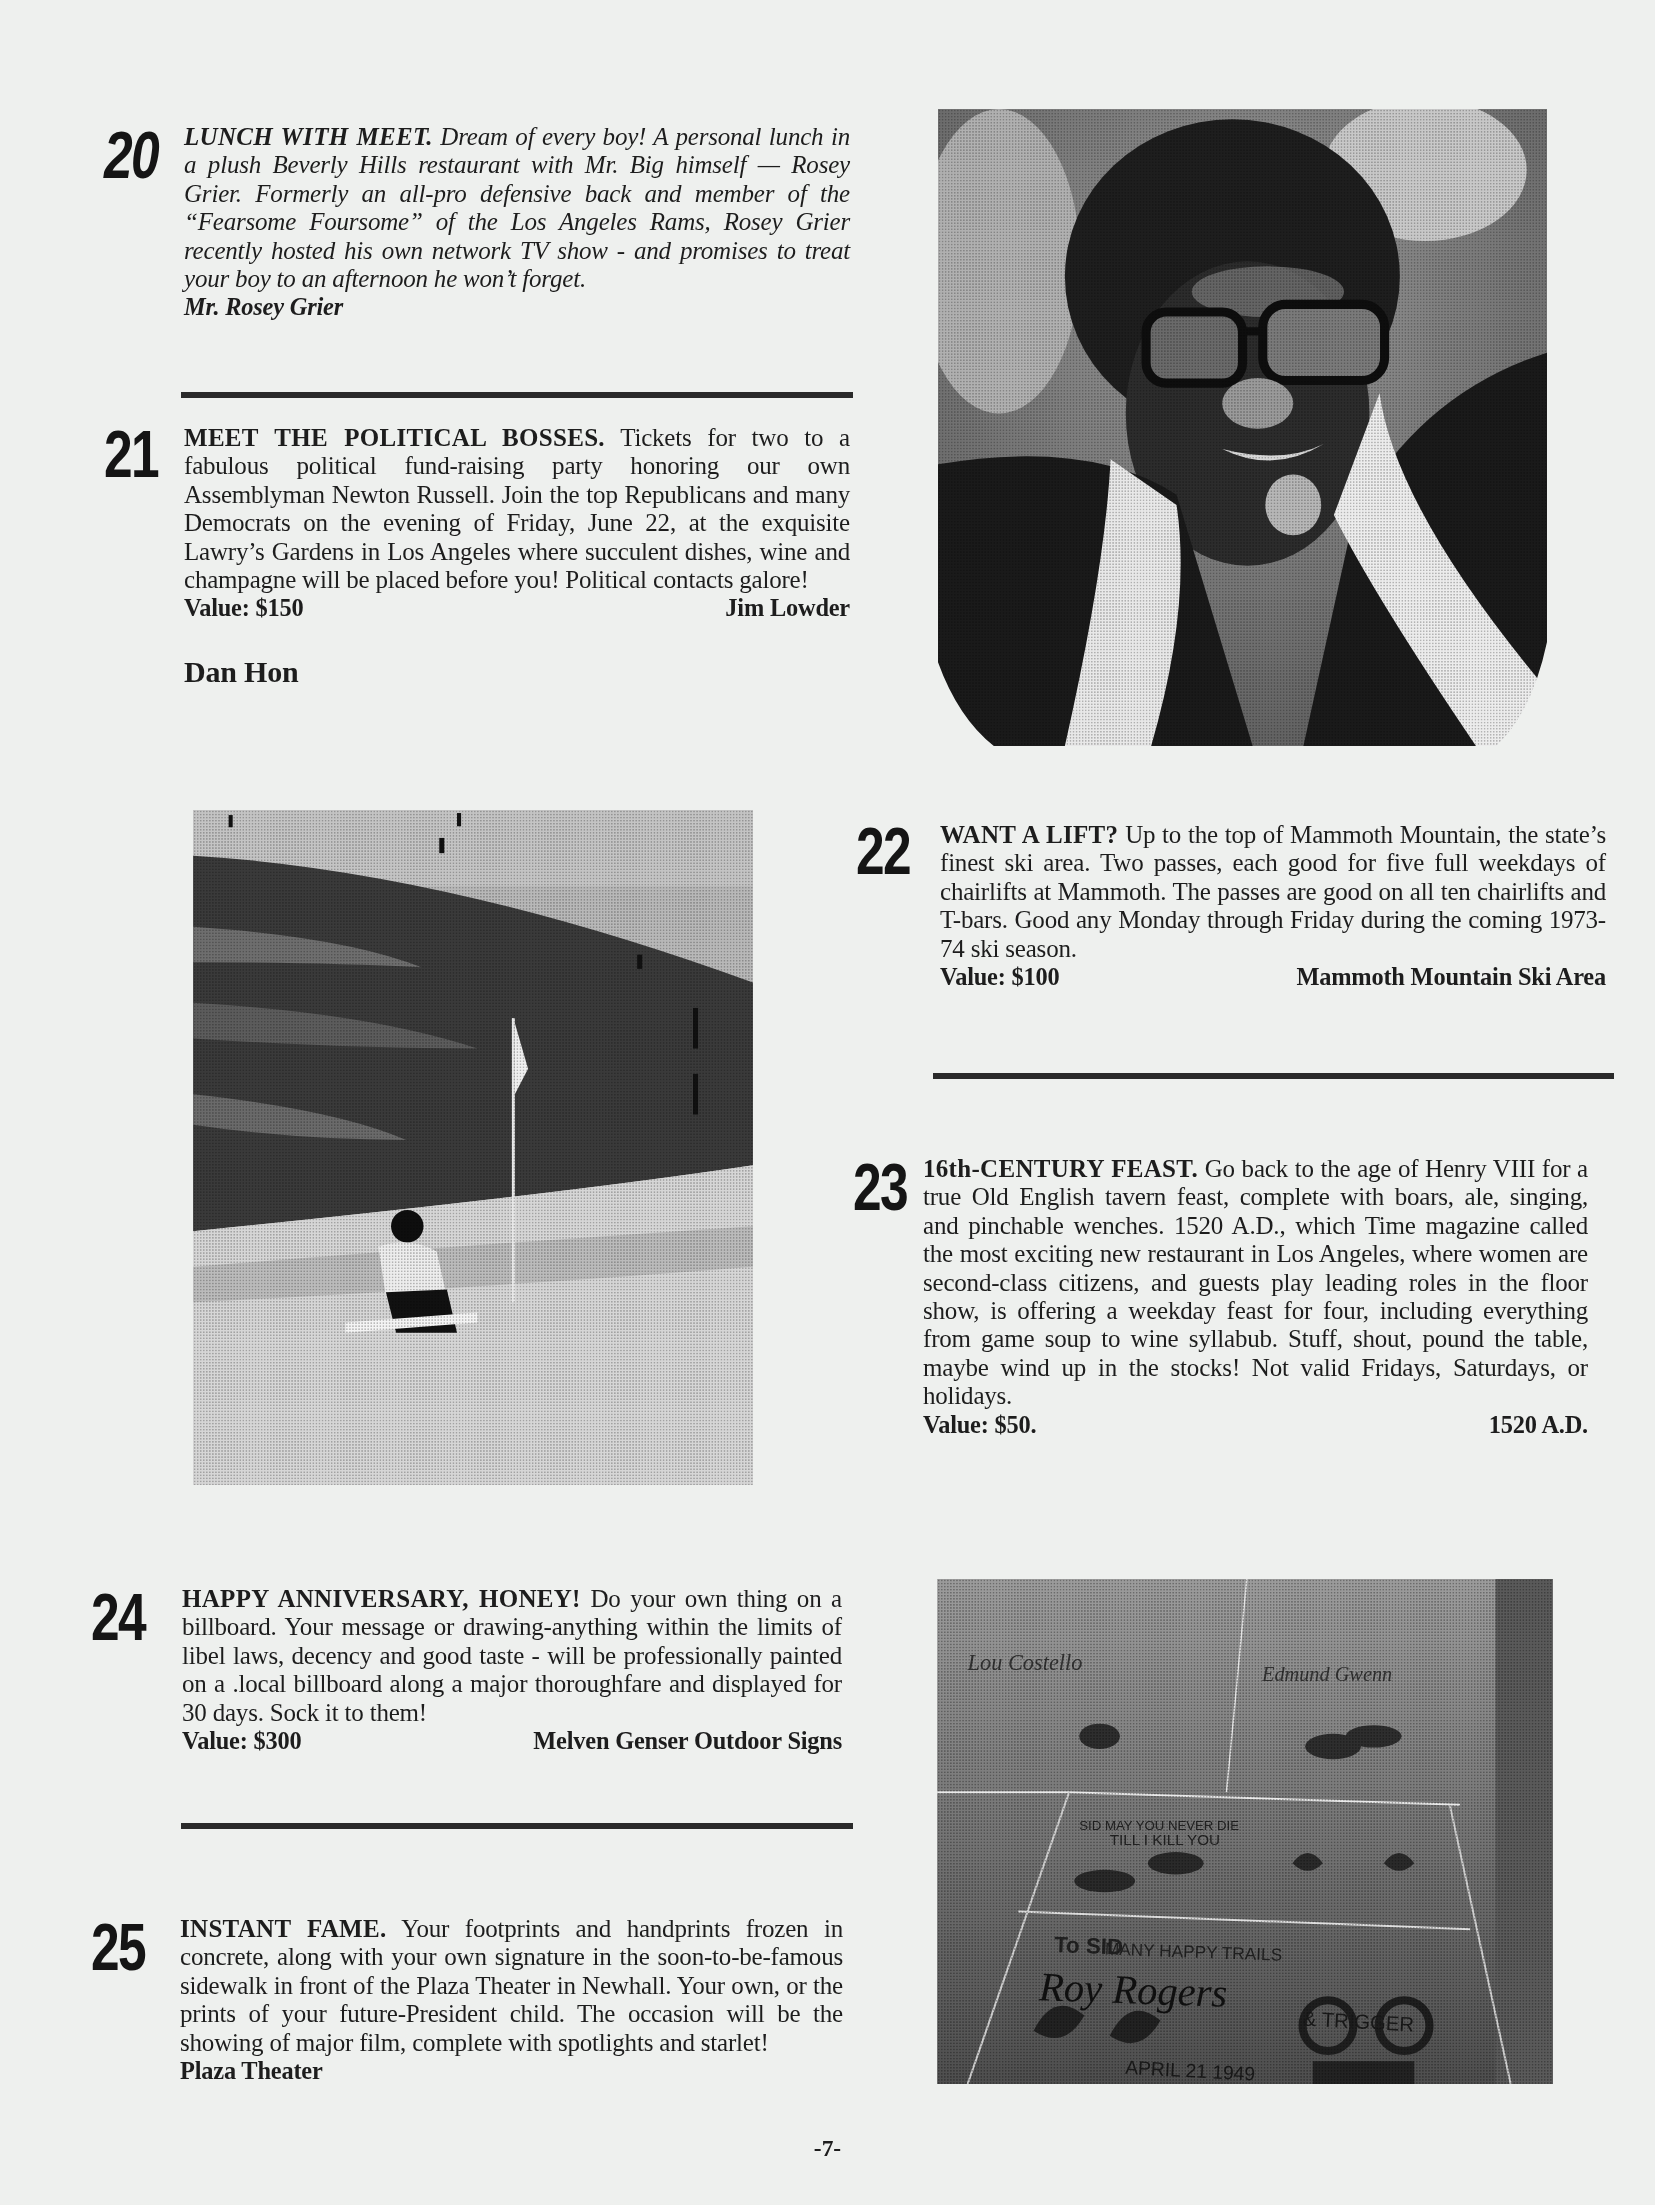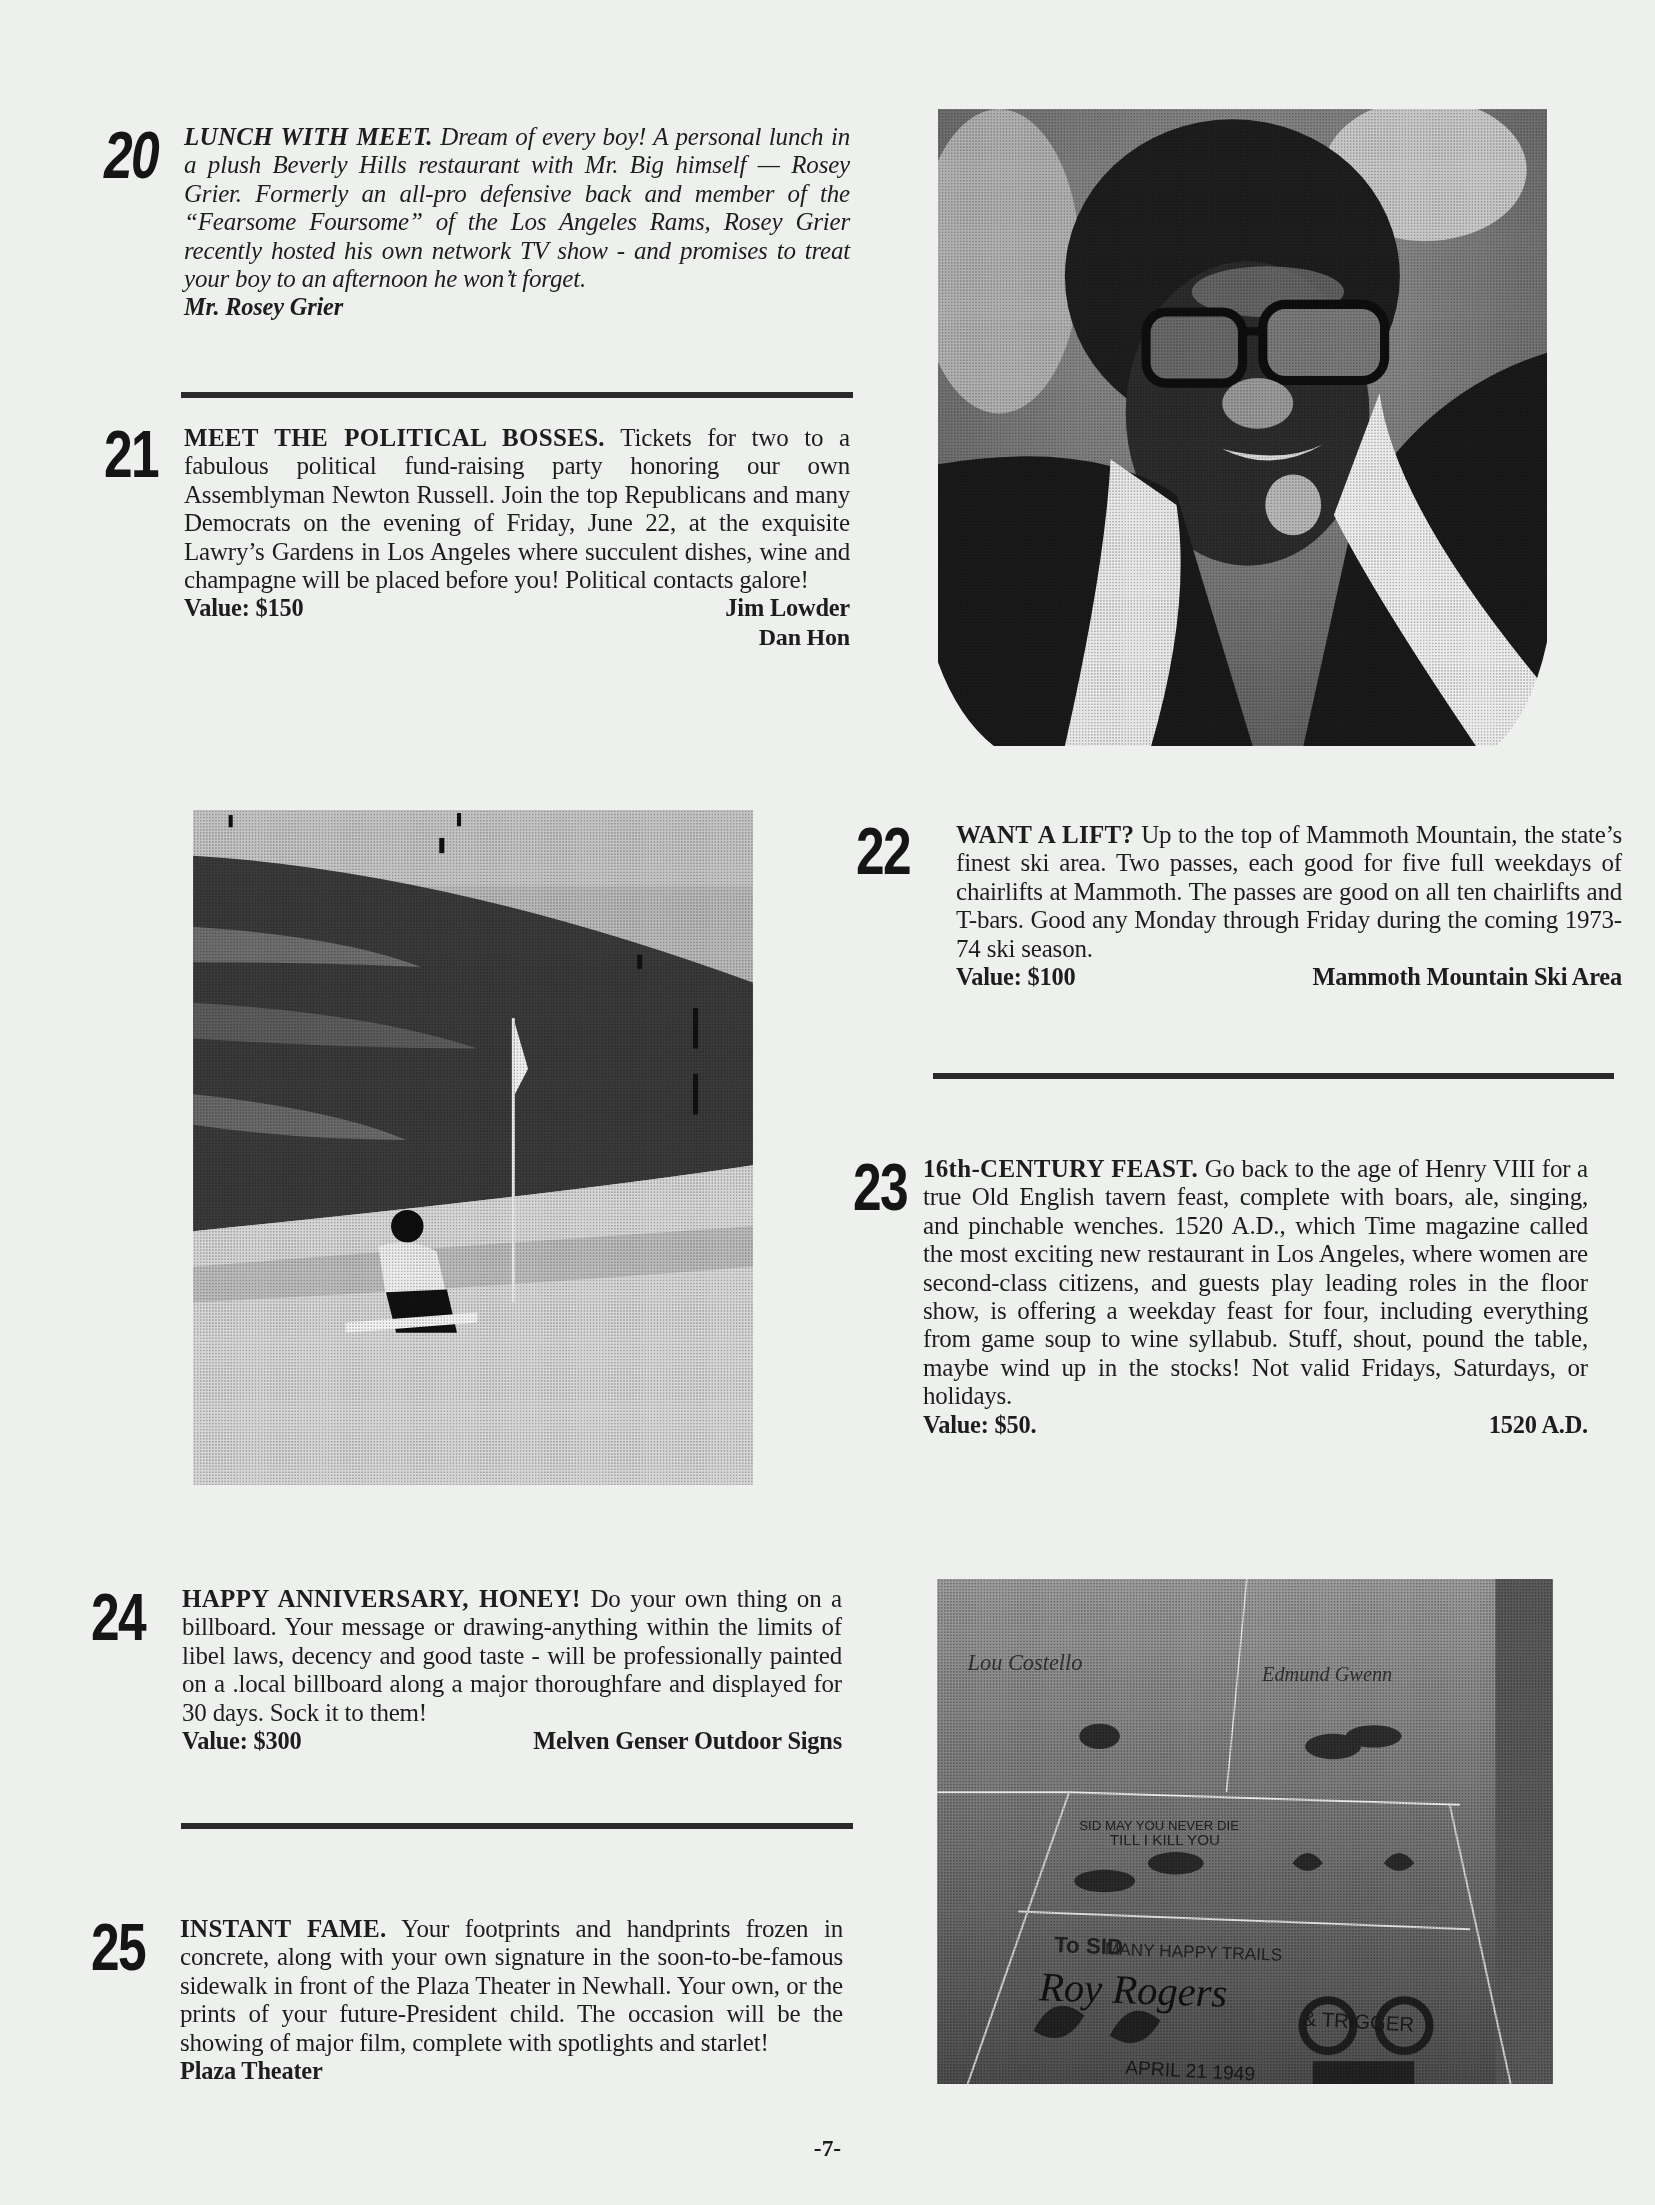--- a/index.html
+++ b/index.html
@@ -19,21 +19,21 @@
     color:#151515;
   }
   .body {
     position:absolute; text-align:justify;
     font-size:25px; line-height:28.4px;
     letter-spacing:-0.2px;
   }
   .title { font-weight:700; letter-spacing:0.3px; }
   .foot { display:flex; justify-content:space-between; font-weight:700; font-size:24.4px; line-height:28.4px; }
   .donor { font-weight:700; text-align:left; font-size:24.4px; line-height:28.4px; }
-  .donors { text-align:right; font-weight:700; font-size:24px; line-height:28.4px; }
+  .donors { text-align:left; font-weight:700; font-size:30px; line-height:28.4px;margin-top:35px; }
   .rule { position:absolute; height:5.6px; background:#2a2a2a; }
   .photo { position:absolute; overflow:hidden; }
   .pagenum { position:absolute; left:0; width:100%; text-align:center; font-size:23.4px; font-weight:700; }
 </style>
 </head>
 <body>
 
 <div class="page">
 
   <div class="item" style="left:104px; top:122px; width:749px; height:264px;font-style:italic;">
@@ -134,21 +134,21 @@
       <circle cx="422" cy="820" r="32" fill="#0e0e0e"></circle>
       <path d="M365 860 Q430 840 480 870 L500 960 L380 960 Z" fill="#ededed"></path>
       <path d="M380 950 L500 945 L520 1030 L400 1030 Z" fill="#111"></path>
       <path d="M300 1010 L560 990 L560 1010 L300 1030 Z" fill="#f4f4f4"></path>
       <rect width="1103" height="1330" fill="url(#ht2)"></rect>
     </svg>
   </div>
 
   <div class="item" style="left:856px; top:818px; width:757px; height:234px;">
     <div class="num">22</div>
-    <div class="body" style="left:84px; top:3px; width:666px;margin-left:16px;">
+    <div class="body" style="left:84px; top:3px; width:666px;">
       <span class="title">WANT A LIFT?</span>
       <span>Up to the top of Mammoth Mountain, the state’s finest ski area. Two passes, each good for five full weekdays of chairlifts at Mammoth. The passes are good on all ten chairlifts and T-bars. Good any Monday through Friday during the coming 1973-74 ski season.</span>
       <div class="foot">
         <span>Value: $100</span>
         <span>Mammoth Mountain Ski Area</span>
       </div>
     </div>
   </div>
   <div class="rule" style="left:933px; top:1073px; width:681px;"></div>
 

